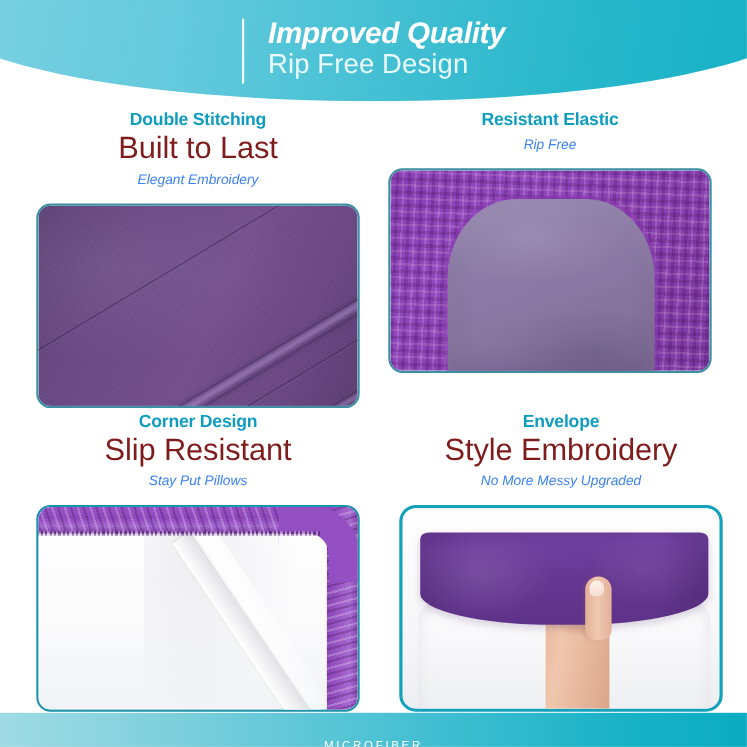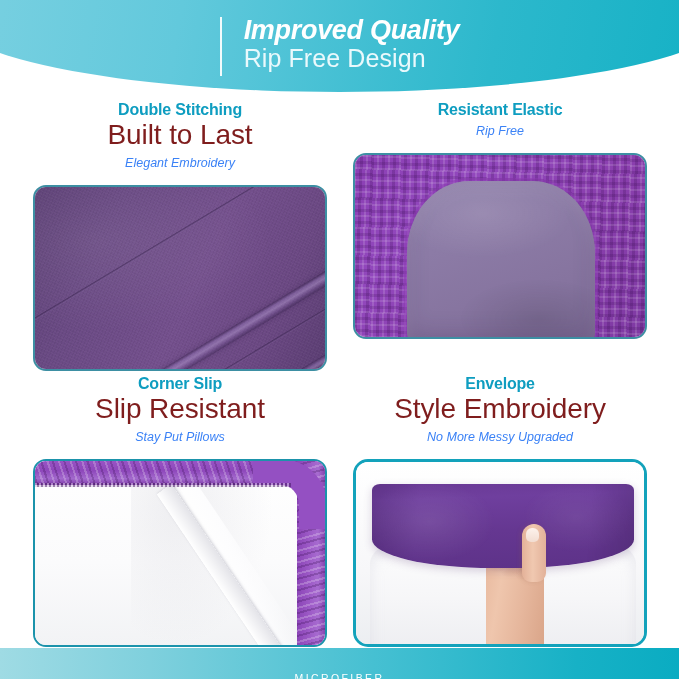--- a/index.html
+++ b/index.html
@@ -92,21 +92,21 @@
     width: 679px;
     height: 556px;
   }
   .cell {
     position: absolute;
     width: 320px;
   }
   .cell-0 { left: 20px;  top: 9px;  }
   .cell-1 { left: 340px; top: 9px;  }
   .cell-2 { left: 20px;  top: 283px;}
-  .cell-3 { left: 340px; top: 283px;}
+  .cell-3 { left: 350px; top: 283px;}
 
   .titles {
     text-align: center;
     padding: 0 6px 6px;
   }
   .t-main {
     font-size: 16px;
     font-weight: bold;
     color: #0e9dc0;
     line-height: 1.12;
@@ -440,21 +440,21 @@
         <div class="sheet-bg"></div>
         <div class="ruffle"></div>
         <div class="ruffle v"></div>
         <div class="sheet-center"></div>
       </div>
     </div>
   </div>
 
   <div class="cell cell-2">
     <div class="titles">
-      <div class="t-main">Corner Slip</div>
+      <div class="t-main">Corner Design</div>
       <div class="t-sub">Slip Resistant</div>
       <div class="t-note">Stay Put Pillows</div>
     </div>
     <div class="photo">
       <div class="photo-inner">
         <div class="mattress"></div>
         <div class="strap-shadow"></div>
         <div class="strap2"></div>
         <div class="strap"></div>
         <div class="corner-top"></div>

